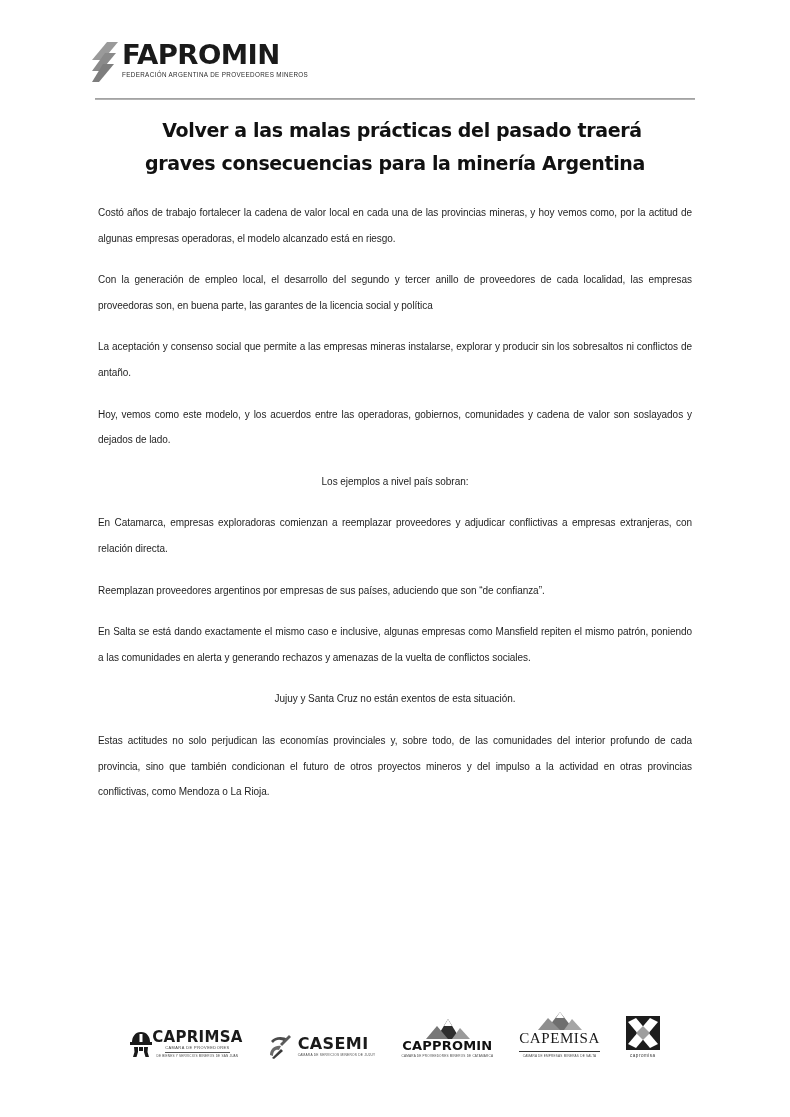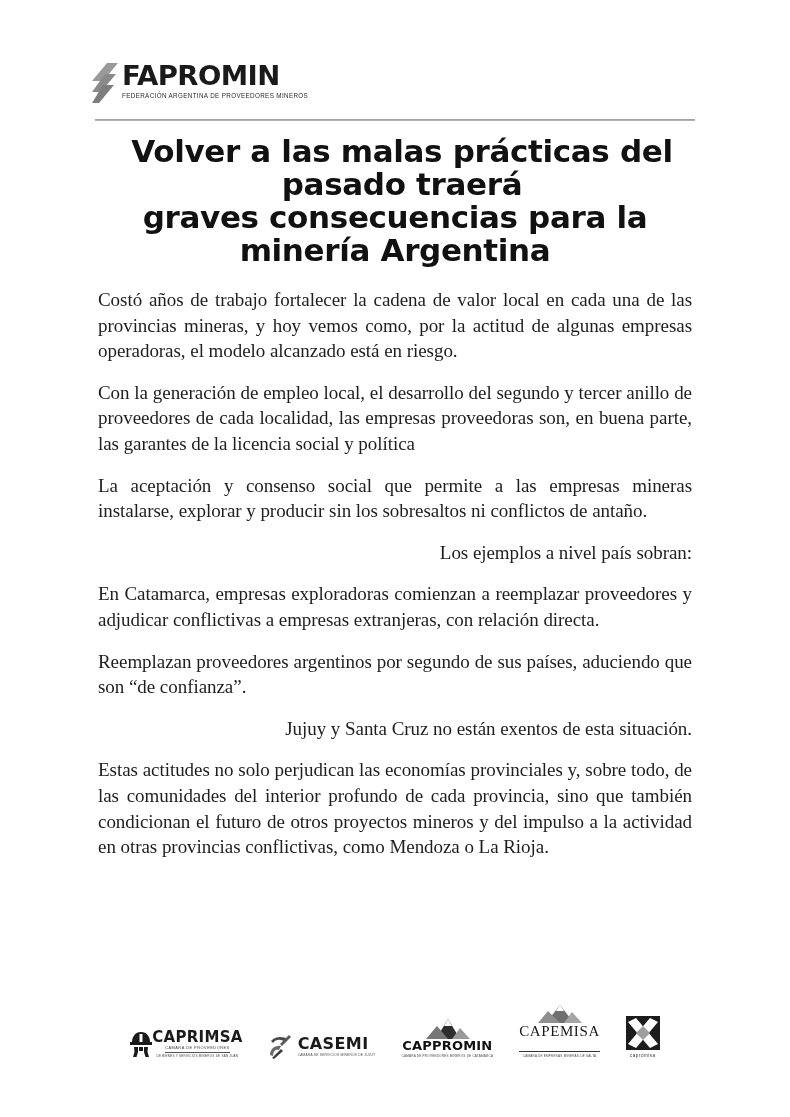--- a/index.html
+++ b/index.html
@@ -20,21 +20,21 @@
     width: 790px;
     height: 1117px;
     box-sizing: border-box;
     padding: 0;
     position: relative;
     background: #ffffff;
   }
 
   
   .header {
-    padding: 61px 0 0 0;
+    padding: 40px 0 0 0;
   }
   .brand-logo {
     margin-left: 92px;
     display: flex;
     align-items: flex-start;
     height: 46px;
   }
   .brand-mark {
     width: 28px;
     height: 42px;
@@ -75,46 +75,46 @@
     background: linear-gradient(to bottom, #b9b9b9 0%, #8d8d8d 50%, #d8d8d8 100%);
     border: 0;
   }
 
   
   .doc-title {
     width: 594px;
     margin: 14px auto 0 auto;
     font-family: "DejaVu Sans", sans-serif;
     font-weight: bold;
-    font-size: 31px;
+    font-size: 19px;
     line-height: 33px;
     letter-spacing: -0.35px;
     text-align: center;
     color: #111111;
   }
   .doc-title .title-line { display: block; }
   .doc-title .title-line-1 { padding-left: 14px; }
 
   
   .body-copy {
     width: 594px;
     margin: 0 auto;
     padding-top: 20px;
   }
   .para {
-    font-family: Liberation Serif, serif;
-    font-size: 19px;
+    font-family: Liberation Sans, sans-serif;
+    font-size: 10px;
     line-height: 25.6px;
     text-align: justify;
     text-justify: inter-word;
     color: #1e1e1e;
     margin: 0 0 16px 0;
     letter-spacing: -0.05px;
   }
-  .para.short { text-align: right; }
+  .para.short { text-align: center; }
 
   
   .footer {
     position: absolute;
     left: 0;
     right: 0;
     bottom: 58px;
     display: flex;
     justify-content: center;
     align-items: flex-end;
@@ -200,21 +200,21 @@
   
   .capemisa-mountain { width: 44px; height: 18px; }
   .capemisa-name {
     font-family: "Liberation Serif", serif;
     font-weight: normal;
     font-size: 15px;
     letter-spacing: 0.6px;
     line-height: 16px;
     color: #1a1a1a;
     border-bottom: 1px solid #333;
-    padding-bottom: 12px;
+    padding-bottom: 5px;
   }
   .capemisa-sub {
     font-size: 3.1px;
     letter-spacing: 0.2px;
     color: #4a4a4a;
     line-height: 5px;
     white-space: nowrap;
     margin-top: 2px;
   }
 
@@ -252,23 +252,25 @@
 
   <h1 class="doc-title">
     <span class="title-line title-line-1">Volver a las malas prácticas del pasado traerá</span>
     <span class="title-line title-line-2">graves consecuencias para la minería Argentina</span>
   </h1>
 
   <div class="body-copy">
     <p class="para">Costó años de trabajo fortalecer la cadena de valor local en cada una de las provincias mineras, y hoy vemos como, por la actitud de algunas empresas operadoras, el modelo alcanzado está en riesgo.</p>
     <p class="para">Con la generación de empleo local, el desarrollo del segundo y tercer anillo de proveedores de cada localidad, las empresas proveedoras son, en buena parte, las garantes de la licencia social y política</p>
     <p class="para">La aceptación y consenso social que permite a las empresas mineras instalarse, explorar y producir sin los sobresaltos ni conflictos de antaño.</p>
+    <p class="para">Hoy, vemos como este modelo, y los acuerdos entre las operadoras, gobiernos, comunidades y cadena de valor son soslayados y dejados de lado.</p>
     <p class="para short">Los ejemplos a nivel país sobran:</p>
     <p class="para">En Catamarca, empresas exploradoras comienzan a reemplazar proveedores y adjudicar conflictivas a empresas extranjeras, con relación directa.</p>
-    <p class="para">Reemplazan proveedores argentinos por segundo de sus países, aduciendo que son “de confianza”.</p>
+    <p class="para">Reemplazan proveedores argentinos por empresas de sus países, aduciendo que son “de confianza”.</p>
+    <p class="para">En Salta se está dando exactamente el mismo caso e inclusive, algunas empresas como Mansfield repiten el mismo patrón, poniendo a las comunidades en alerta y generando rechazos y amenazas de la vuelta de conflictos sociales.</p>
     <p class="para short">Jujuy y Santa Cruz no están exentos de esta situación.</p>
     <p class="para">Estas actitudes no solo perjudican las economías provinciales y, sobre todo, de las comunidades del interior profundo de cada provincia, sino que también condicionan el futuro de otros proyectos mineros y del impulso a la actividad en otras provincias conflictivas, como Mendoza o La Rioja.</p>
 
   </div>
 
   <div class="footer">
 
     <div class="footer-logo logo-caprimsa">
       <div class="helmet-icon">
         <svg width="22" height="26" viewBox="0 0 22 26" xmlns="http://www.w3.org/2000/svg">

